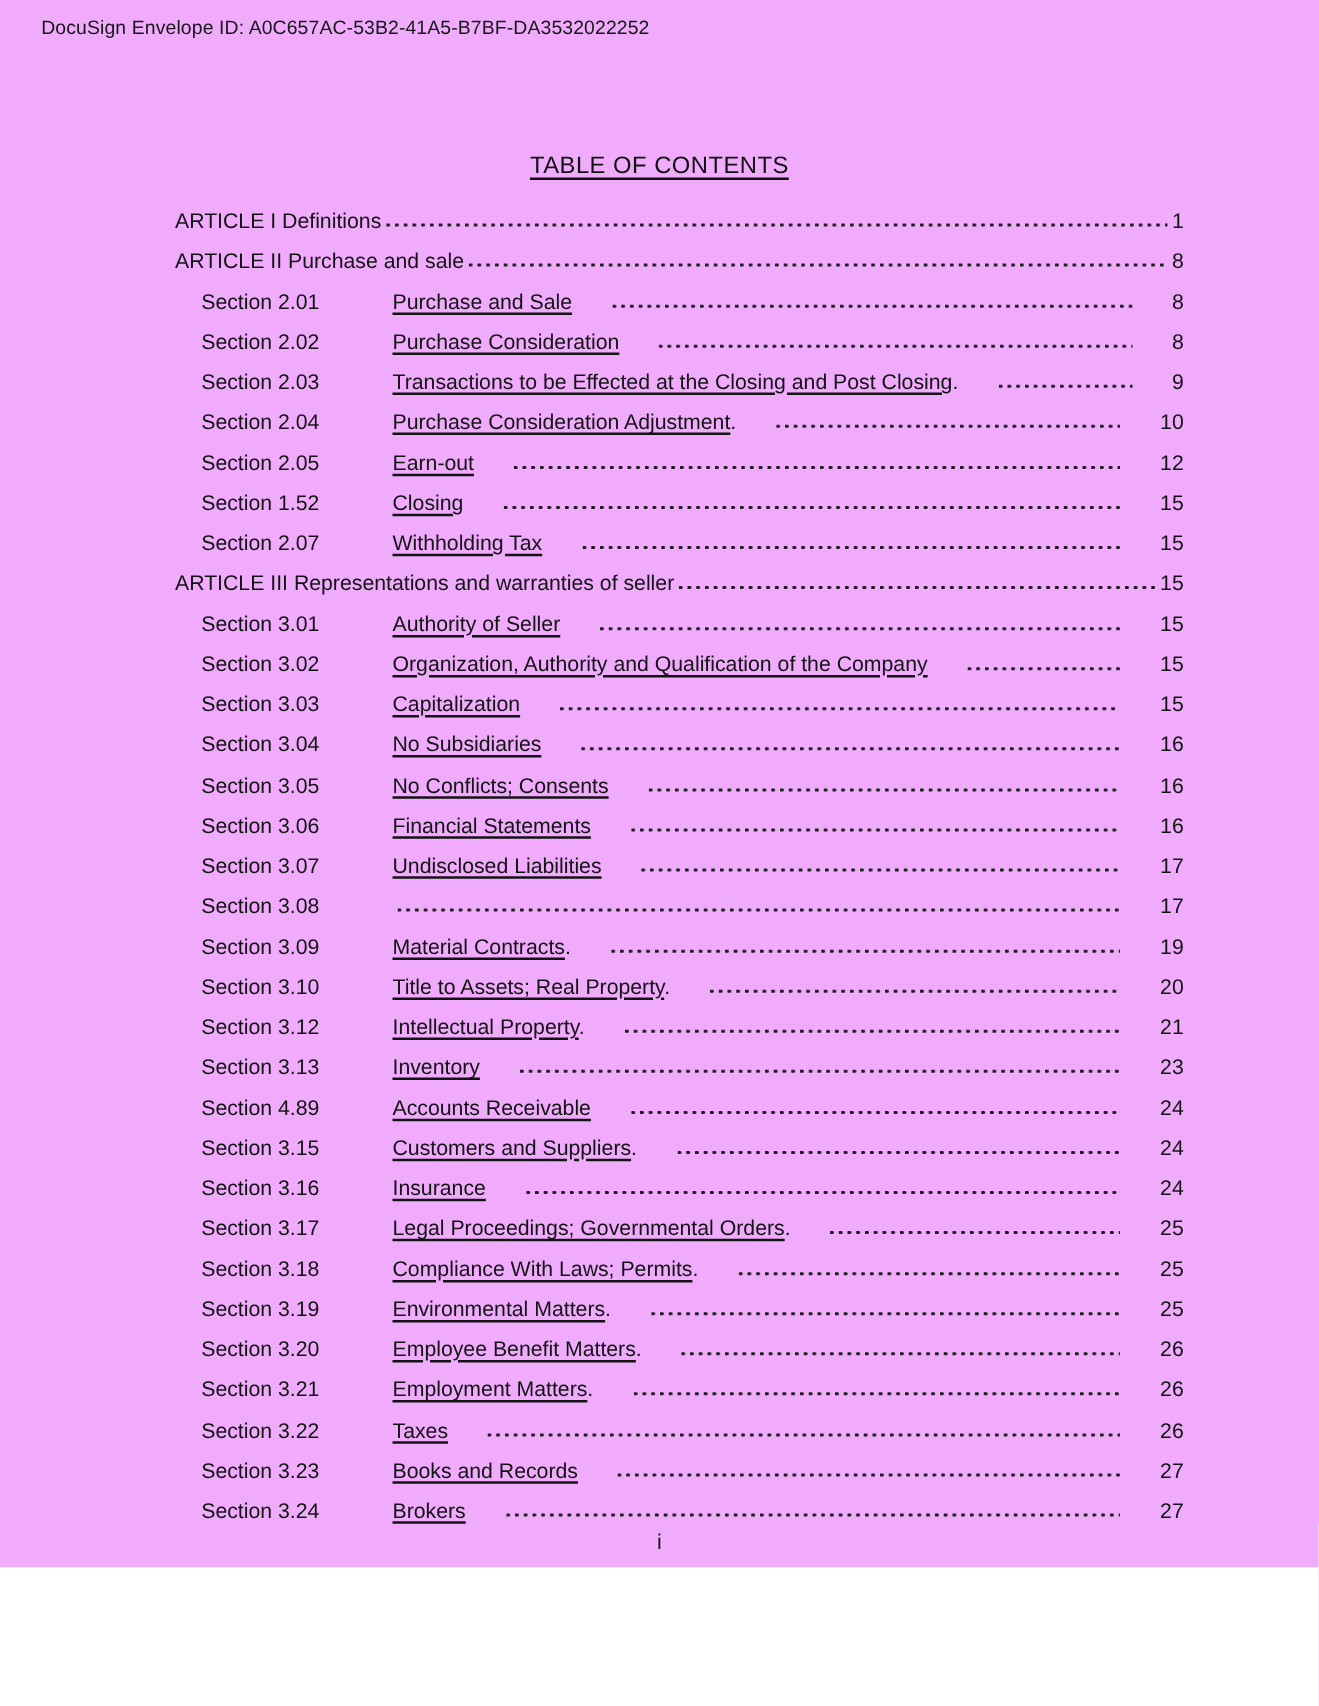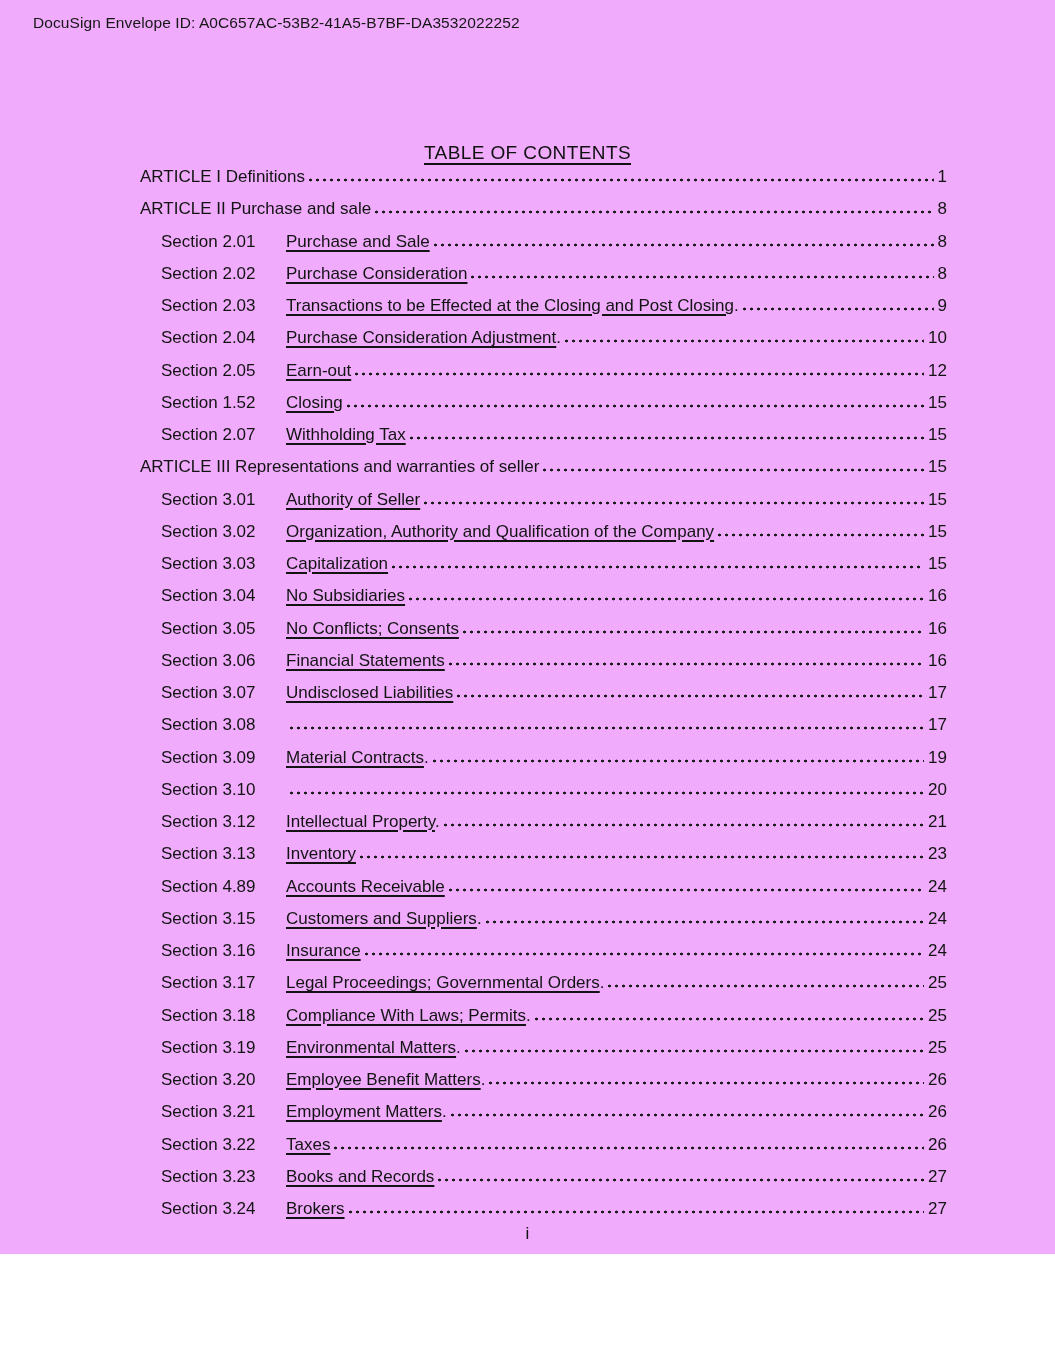--- a/index.html
+++ b/index.html
@@ -30,38 +30,37 @@
     top: 122px;
     left: 0;
     width: 100%;
     text-align: center;
     font-size: 19px;
     letter-spacing: 0.4px;
     text-decoration: underline;
     text-decoration-thickness: 1.6px;
     text-underline-offset: 4px;
     color: #111111;
-    margin-top: 20px;
   }
   .toc {
     position: absolute;
     left: 140px;
     top: 161px;
     width: 807px;
   }
   .toc-row {
     display: flex;
     align-items: baseline;
     height: 32.25px;
     line-height: 32.25px;
     font-size: 17px;
     white-space: nowrap;
     color: #131313;
   }
-  .toc-row.section { padding-left: 21px; }
+  .toc-row.section { padding-left: 21px; gap: 28px; }
   .toc-row .sec-label {
     flex: 0 0 auto;
     width: 125px;
   }
   .toc-row .entry { flex: 0 0 auto; }
   .toc-row.section .entry .main {
     text-decoration: underline;
     text-decoration-thickness: 1.5px;
     text-underline-offset: 3px;
   }
@@ -205,20 +204,21 @@
     <span class="page-num">17</span>
   </div>
       <div class="toc-row section">
     <span class="sec-label">Section 3.09</span>
     <span class="entry"><span class="main">Material Contracts</span><span class="sfx">.</span></span>
     <span class="leader"></span>
     <span class="page-num">19</span>
   </div>
       <div class="toc-row section">
     <span class="sec-label">Section 3.10</span>
+    <span class="entry"><span class="main">Title to Assets; Real Property</span><span class="sfx">.</span></span>
     <span class="leader"></span>
     <span class="page-num">20</span>
   </div>
       <div class="toc-row section">
     <span class="sec-label">Section 3.12</span>
     <span class="entry"><span class="main">Intellectual Property</span><span class="sfx">.</span></span>
     <span class="leader"></span>
     <span class="page-num">21</span>
   </div>
       <div class="toc-row section">

